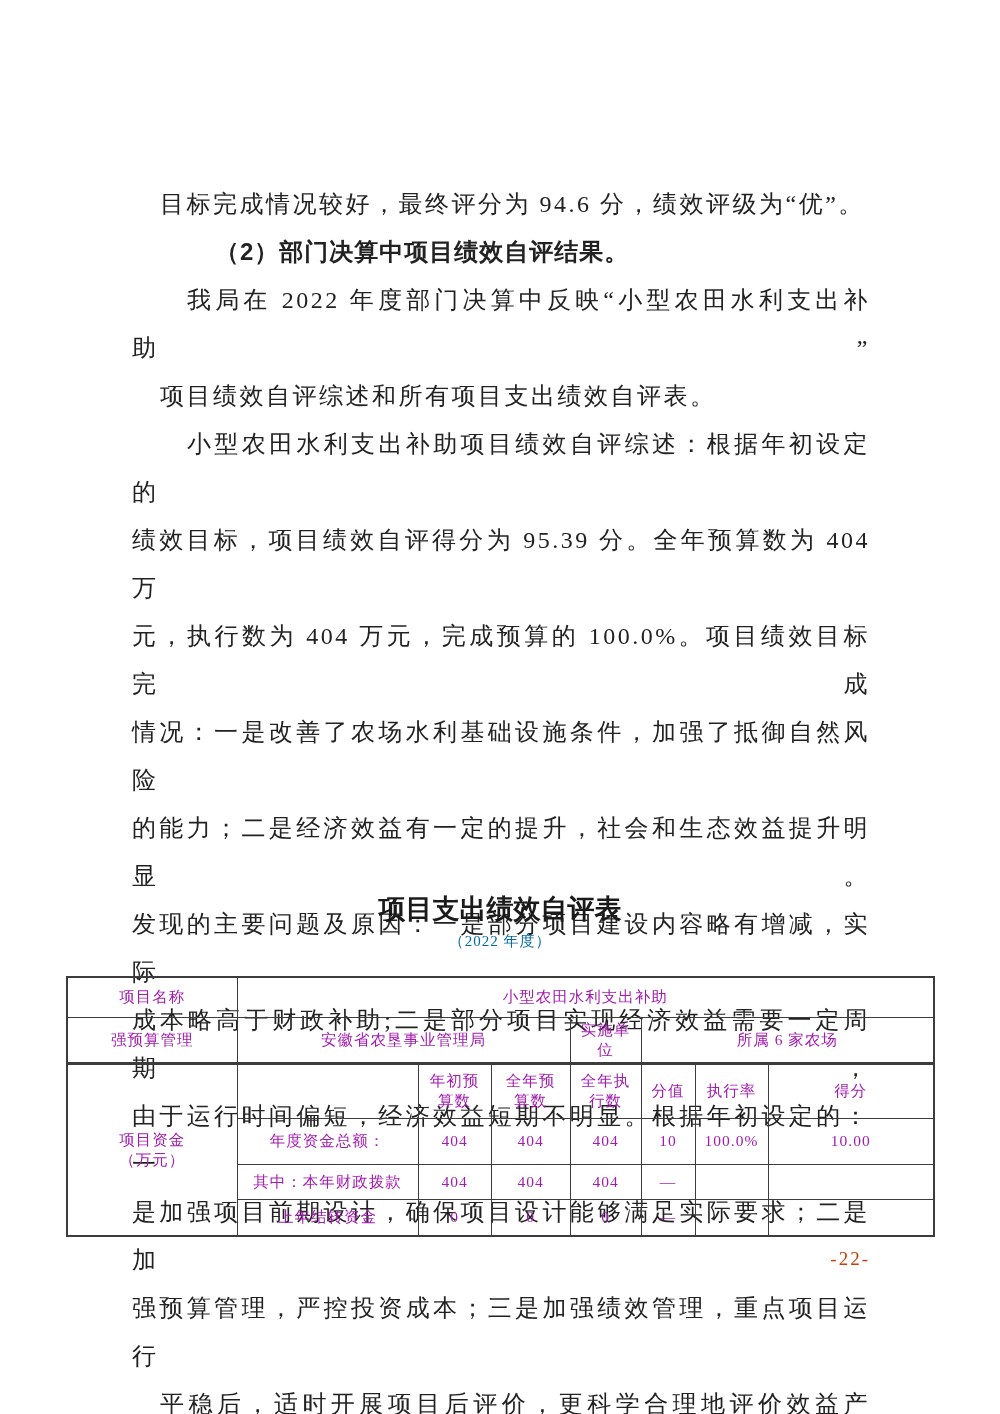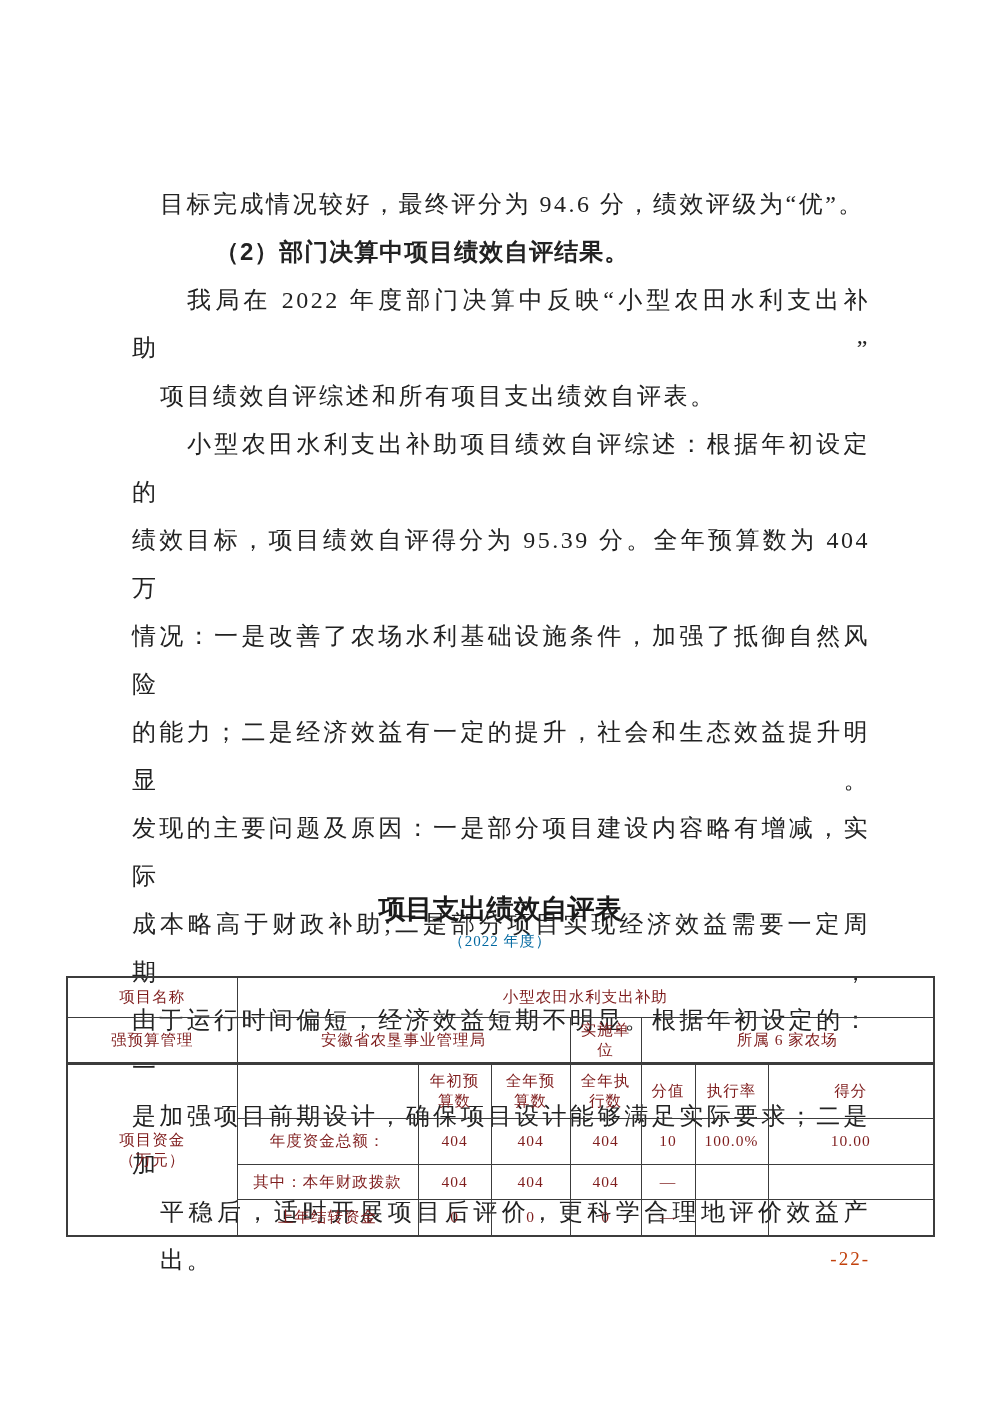--- a/index.html
+++ b/index.html
@@ -69,21 +69,21 @@
   
   table.self-eval {
     position: absolute;
     left: 66px;
     top: 976px;
     width: 867px;
     border-collapse: collapse;
     table-layout: fixed;
     font-size: 15.5px;
     letter-spacing: 1px;
-    color: #7f1d1d;
+    color: #a21caf;
   }
   table.self-eval { border: 2px solid #3c3c3c; }
   table.self-eval td {
     border: 1px solid #3c3c3c;
     text-align: center;
     vertical-align: middle;
     padding: 2px 4px;
     line-height: 20px;
   }
   table.self-eval tr.thick-top td { border-top: 3px solid #3c3c3c; }
@@ -114,26 +114,28 @@
 
 <div class="page">
 
   <div class="body-text">
     <div class="line end">目标完成情况较好，最终评分为 94.6 分，绩效评级为“优”。</div>
     <div class="line end first heading">（2）部门决算中项目绩效自评结果。</div>
     <div class="line first">我局在 2022 年度部门决算中反映“小型农田水利支出补助”</div>
     <div class="line end">项目绩效自评综述和所有项目支出绩效自评表。</div>
     <div class="line first">小型农田水利支出补助项目绩效自评综述：根据年初设定的</div>
     <div class="line">绩效目标，项目绩效自评得分为 95.39 分。全年预算数为 404 万</div>
+    <div class="line">元，执行数为 404 万元，完成预算的 100.0%。项目绩效目标完成</div>
     <div class="line">情况：一是改善了农场水利基础设施条件，加强了抵御自然风险</div>
     <div class="line">的能力；二是经济效益有一定的提升，社会和生态效益提升明显。</div>
     <div class="line">发现的主要问题及原因：一是部分项目建设内容略有增减，实际</div>
     <div class="line">成本略高于财政补助;二是部分项目实现经济效益需要一定周期，</div>
     <div class="line">由于运行时间偏短，经济效益短期不明显。根据年初设定的：一</div>
     <div class="line">是加强项目前期设计，确保项目设计能够满足实际要求；二是加</div>
+    <div class="line">强预算管理，严控投资成本；三是加强绩效管理，重点项目运行</div>
     <div class="line end">平稳后，适时开展项目后评价，更科学合理地评价效益产出。</div>
   </div>
 
   <h2 class="table-title">项目支出绩效自评表</h2>
   <div class="table-subtitle">（2022 年度）</div>
 
   <table class="self-eval">
     <colgroup>
       <col style="width:170px">
         <col style="width:181px">

